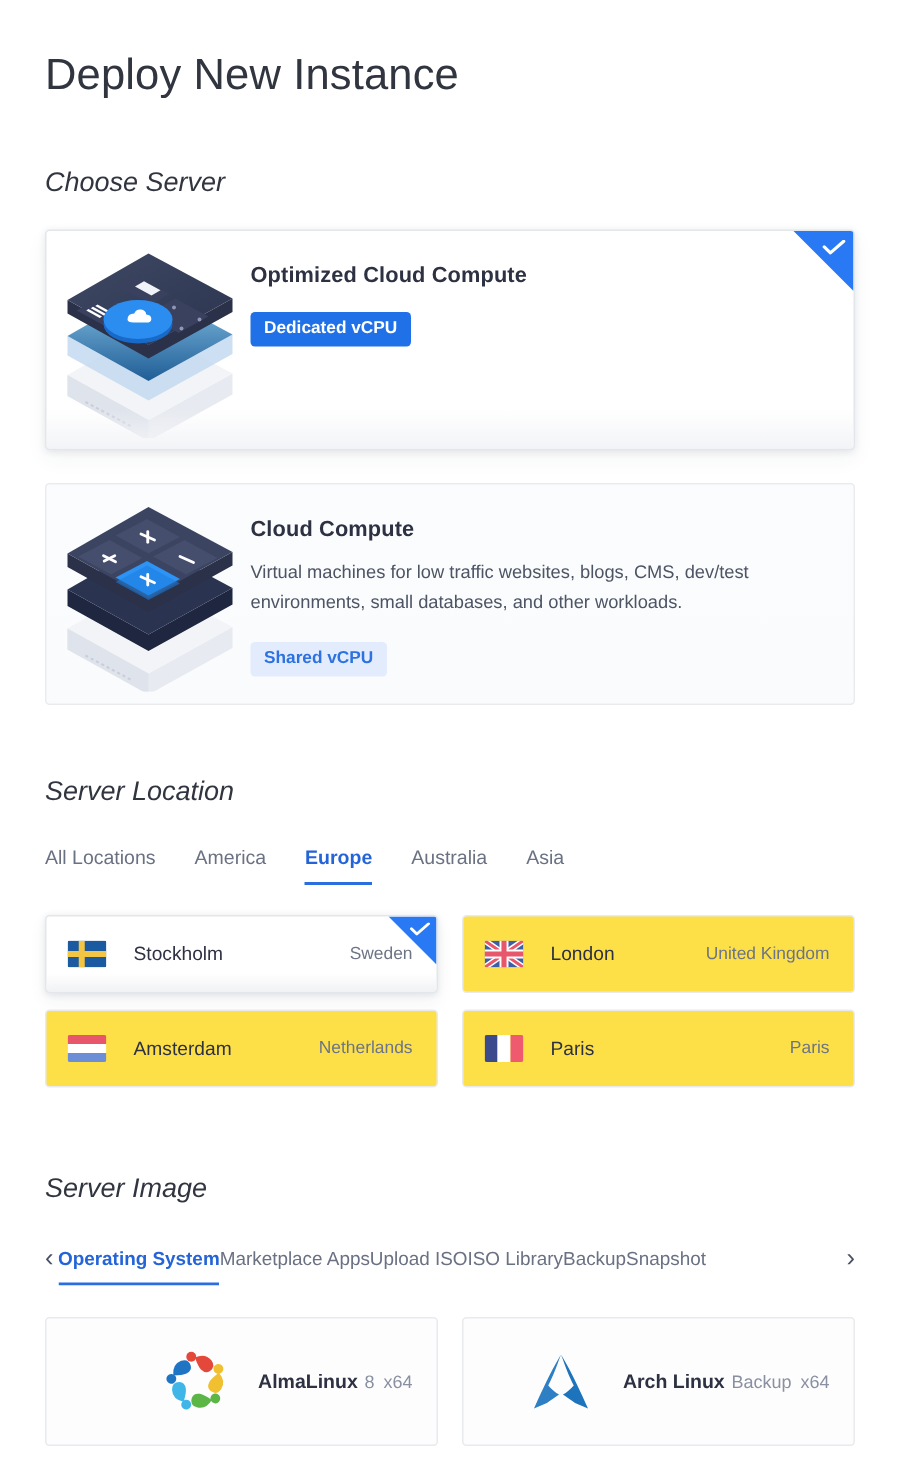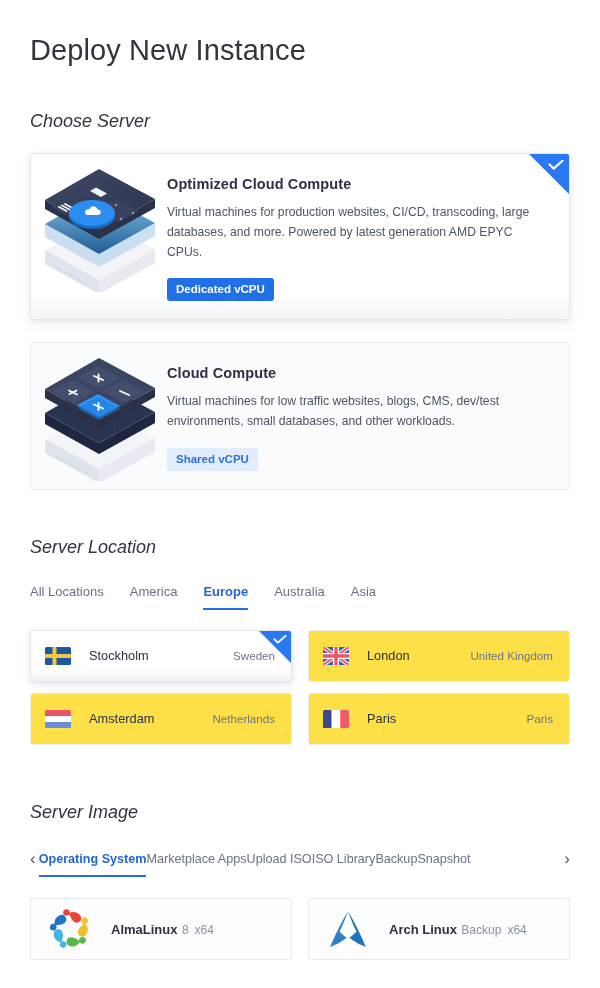--- a/index.html
+++ b/index.html
@@ -148,21 +148,21 @@
   }
 
   
   .os-grid {
     display: grid; grid-template-columns: 1fr 1fr; gap: 0 16px;
     margin-top: 21px;
   }
   .os-card {
     display:flex; align-items:center;
     border:1px solid #e8eaee; border-radius:3px;
-    background:#fdfdfe; height: 62px; padding: 0 16px;
+    background:#fdfdfe; height: 86px; padding: 0 16px; justify-content: flex-end;
   }
   .os-logo { width: 46px; height: 46px; flex:0 0 46px; }
   .os-text { margin-left: 18px; }
   .os-name { font-size: 13px; font-weight: bold; color:#2d3142; }
   .os-ver  { margin-top: 5px; font-size: 12px; color:#8a90a2; }
   .os-ver .num { margin-right: 6px; }
 </style>
 </head>
 <body>
 
@@ -232,21 +232,20 @@
           </g>
 
           <ellipse cx="57" cy="52" rx="23" ry="13" fill="#1869c8"></ellipse>
           <ellipse cx="57" cy="49" rx="23" ry="13" fill="#2b8df0"></ellipse>
           <path d="M50 49 q0-4 4.5-4 1.2-3 4.5-2.6 3 .3 3.5 3.2 3.4 .2 3.4 3 0 2.4-3.4 2.4 h-8.4 q-4.1 0-4.1-2z" fill="#ffffff"></path>
         </svg>
       </div>
 
       <div class="card-body">
         <div class="card-name">Optimized Cloud Compute</div>
-        <div class="card-desc">Virtual machines for production websites, CI/CD, transcoding, large databases, and more. Powered by latest generation AMD EPYC CPUs.</div>
         <span class="badge solid">Dedicated vCPU</span>
       </div>
     </div>
 
     <div class="server-card unselected">
       <div class="card-art">
         <svg viewBox="0 0 130 128" width="130" height="128">
           <path d="M10 86 L64 116 L120 85 L120 99 L64 130 L10 100 Z" fill="#e7eaf0"></path>
           <path d="M10 86 L64 116 L120 85 L64 55 Z" fill="#f2f4f8"></path>
           <path d="M10 86 L64 116 L64 130 L10 100 Z" fill="#dfe3eb"></path>

